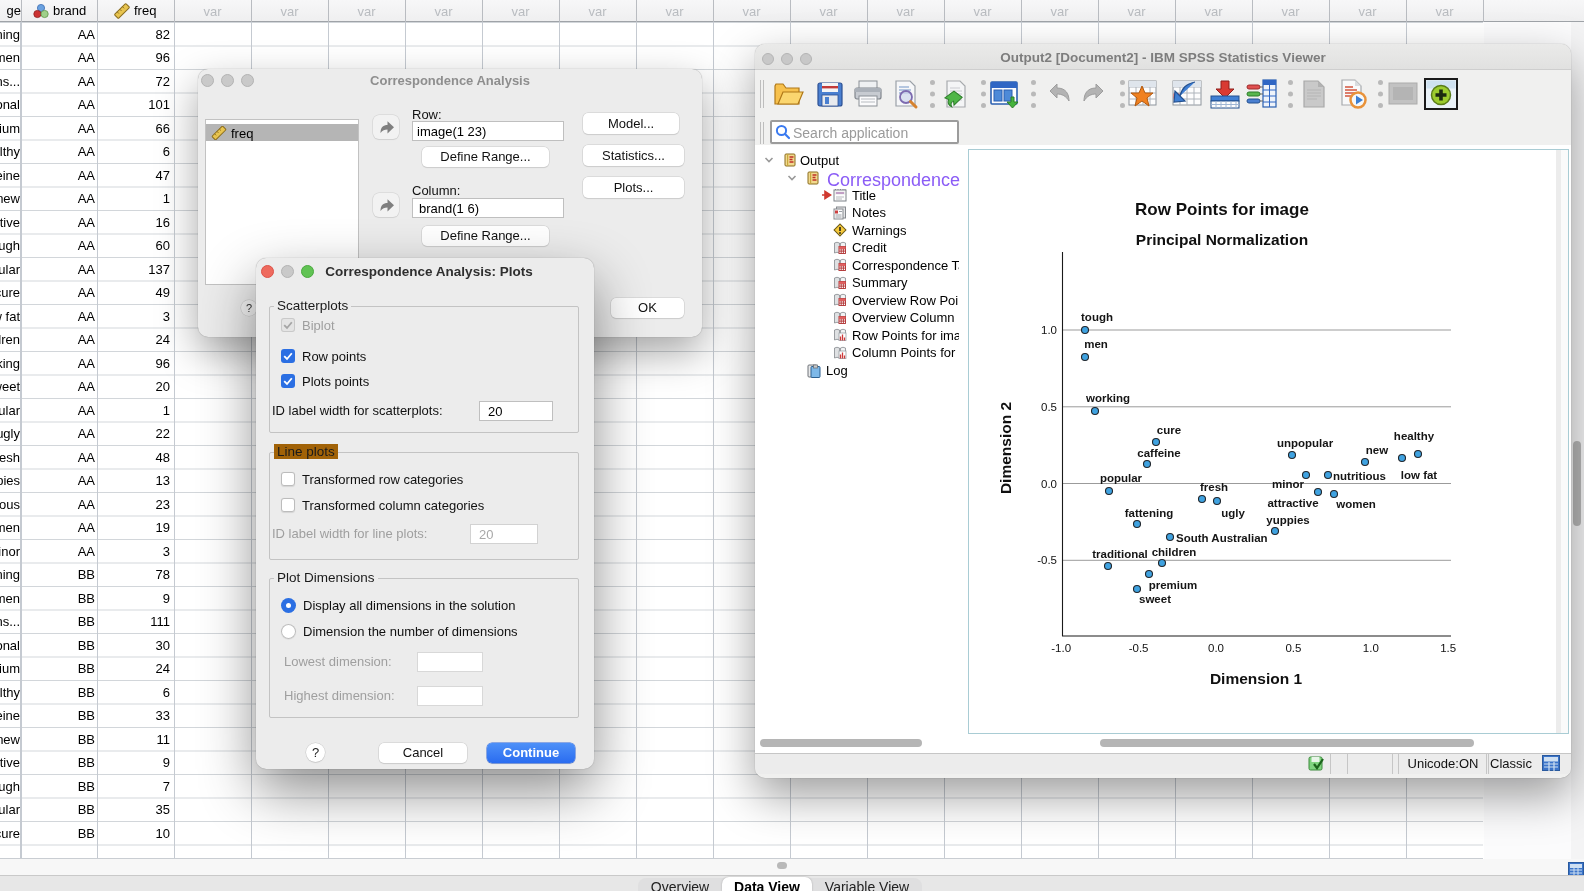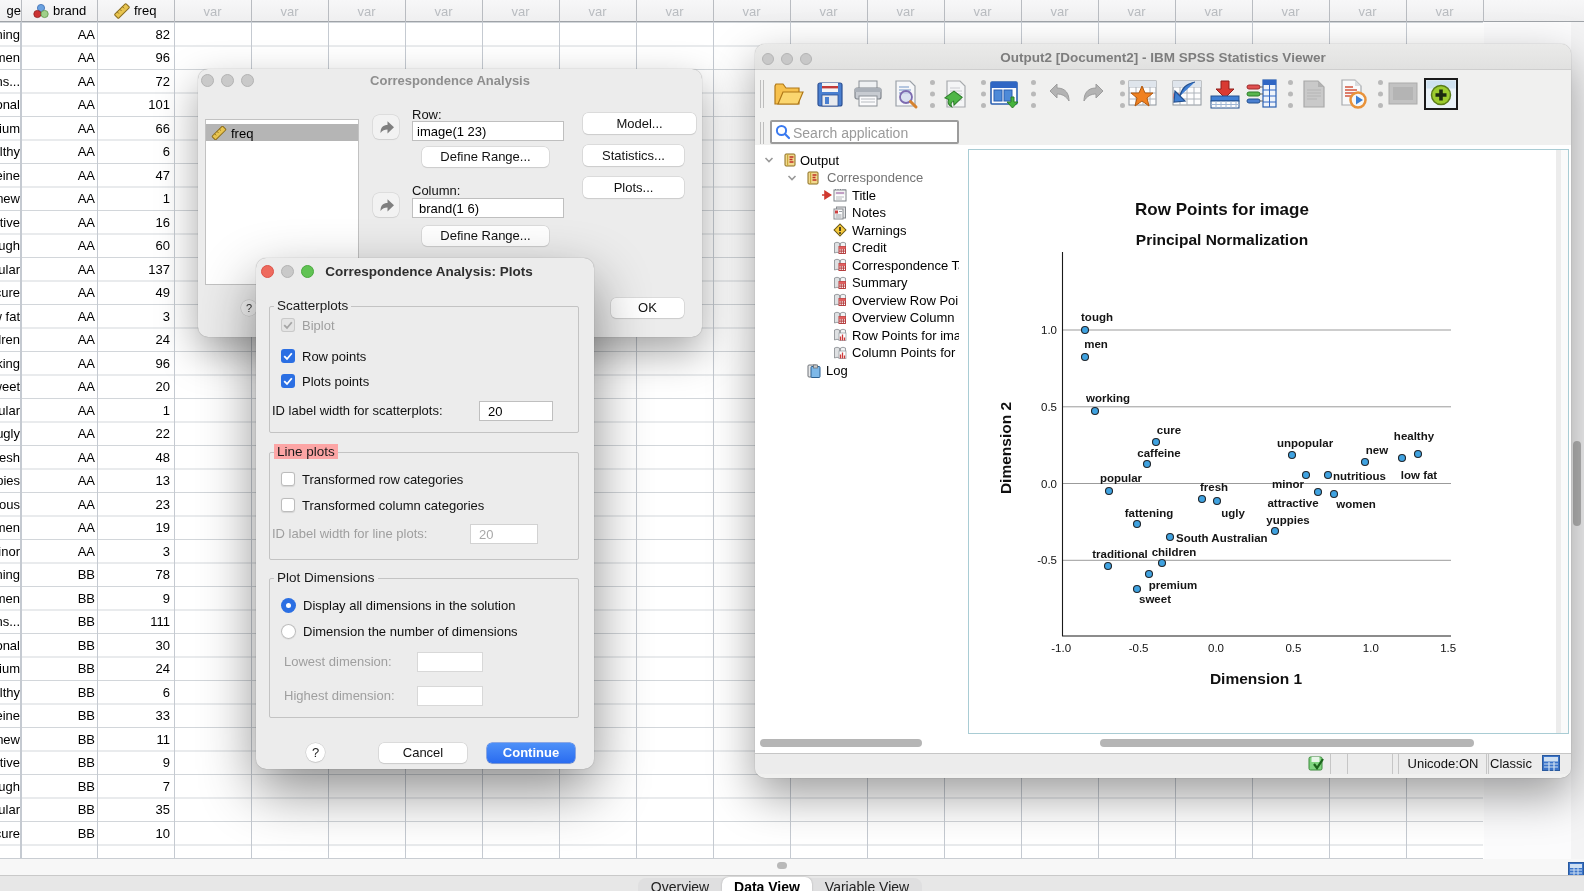--- a/index.html
+++ b/index.html
@@ -341,21 +341,21 @@
     </svg>
     <div class="abs" style="left:45px;top:108.5px;font-size:13px;color:#000;white-space:nowrap;max-width:164px;overflow:hidden">Output</div>
     <svg class="abs" style="left:32px;top:129.5px" width="10" height="8">
       <path d="M1.5 2 L5 5.5 L8.5 2" stroke="#9a9a9a" stroke-width="1.6" fill="none"></path>
     </svg>
     <svg class="abs" style="left:52px;top:126.5px" width="13" height="14">
       <rect x="1" y="1" width="10" height="12" rx="1" fill="#f2da8e" stroke="#8a6d1f"></rect>
       <rect x="3" y="1" width="1.2" height="12" fill="#c9a83f"></rect>
       <path d="M5.5 4h4M5.5 6.5h3M5.5 9h4" stroke="#c03028" stroke-width="1.4"></path>
     </svg>
-    <div class="abs" style="left:72px;top:126.0px;font-size:13px;color:#737373;white-space:nowrap;max-width:137px;overflow:hidden">Correspondence</div>
+    <div class="abs" style="left:72px;top:126.0px;font-size:18px;color:#8b5cf6;white-space:nowrap;max-width:137px;overflow:hidden">Correspondence</div>
     <svg class="abs" style="left:78px;top:144px" width="14" height="14">
       <rect x="1" y="2" width="12" height="11" fill="#fdfdfd" stroke="#7d8288"></rect>
       <path d="M2.5 2v-1M5 2v-1M7.5 2v-1M10 2v-1M12 2v-1" stroke="#7d8288"></path>
       <rect x="2" y="3.5" width="10" height="3" fill="#e9e9ea"></rect>
       <path d="M3 5h8" stroke="#9a55a0" stroke-width="1"></path>
       <path d="M3 9h8M3 11h6" stroke="#b6b9bd" stroke-width="1"></path>
     </svg>
     <div class="abs" style="left:97px;top:143.5px;font-size:13px;color:#000;white-space:nowrap;max-width:107px;overflow:hidden">Title</div>
     <svg class="abs" style="left:78px;top:161.5px" width="14" height="14">
       <rect x="3.5" y="1" width="9" height="11" fill="#e4e5e7" stroke="#85898e"></rect>
@@ -523,21 +523,21 @@
     <div class="abs" style="left:175px;top:124px;width:26px;height:24px;background:#f2f2f2;border-radius:6px;box-shadow:0 0 0 0.5px #cdcdcd,0 1px 1px rgba(0,0,0,.1)"></div>
     <svg class="abs" style="left:180px;top:128px" width="17" height="16">
       <path d="M2.5 14 C2.5 8 5.5 6 9.5 6 L9.5 2.2 L16 8.3 L9.5 14.4 L9.5 10.6 C6.5 10.6 4.5 11.2 2.5 14 Z" fill="#7f7f7f"></path>
     </svg>
     <div class="gl" style="left:214px;top:38px">Row:</div>
     <div class="fld" style="left:214px;top:52px;width:152px;height:20px;line-height:19px;padding-left:4px">image(1 23)</div>
     <div class="btn" style="left:224px;top:78px;width:127px;height:20px;line-height:20px">Define Range...</div>
     <div class="gl" style="left:214px;top:114px">Column:</div>
     <div class="fld" style="left:214px;top:129px;width:152px;height:20px;line-height:19px;padding-left:6px">brand(1 6)</div>
     <div class="btn" style="left:224px;top:157px;width:127px;height:20px;line-height:20px">Define Range...</div>
-    <div class="btn" style="left:385px;top:44px;width:113px;height:21px;line-height:21px">Model...</div>
+    <div class="btn" style="left:385px;top:44px;width:96px;height:21px;line-height:21px">Model...</div>
     <div class="btn" style="left:385px;top:76px;width:101px;height:21px;line-height:21px">Statistics...</div>
     <div class="btn" style="left:385px;top:108px;width:101px;height:21px;line-height:21px">Plots...</div>
     <div class="btn" style="left:413px;top:229px;width:73px;height:20px;line-height:20px">OK</div>
     <div class="abs" style="left:43px;top:231px;width:16px;height:16px;background:#f5f5f5;border-radius:50%;box-shadow:0 0 0 0.5px #c9c9c9;text-align:center;font-size:11px;line-height:16px;color:#333">?</div>
   </div>
 <div class="abs" style="left:256px;top:258px;width:338px;height:511px;background:#ececec;border-radius:10px;box-shadow:0 22px 55px rgba(0,0,0,.45),0 0 1px rgba(0,0,0,.4)">
     <div class="tl" style="left:5px;top:7px;width:13px;height:13px;background:#ee6a5e;border:0.5px solid #dd5147"></div>
     <div class="tl" style="left:25px;top:7px;width:13px;height:13px;background:#c9c9c9;border:0.5px solid #b3b3b3"></div>
     <div class="tl" style="left:45px;top:7px;width:13px;height:13px;background:#61c354;border:0.5px solid #4aa93e"></div>
     <div class="abs" style="left:0;top:6px;width:346px;text-align:center;font-size:13.5px;font-weight:bold;color:#2f2f2f">Correspondence Analysis: Plots</div>
@@ -554,21 +554,21 @@
     </svg>
     <div class="gl" style="left:46px;top:91px">Row points</div>
     <div class="abs" style="left:25px;top:116px;width:14px;height:14px;background:#2b6fe3;border-radius:3px"></div>
     <svg class="abs" style="left:25px;top:116px" width="14" height="14">
       <path d="M3.2 7.2 L6 10 L10.8 4.2" stroke="#fff" stroke-width="1.8" fill="none"></path>
     </svg>
     <div class="gl" style="left:46px;top:116px">Plots points</div>
     <div class="gl" style="left:16px;top:145px">ID label width for scatterplots:</div>
     <div class="fld" style="left:223px;top:143px;width:74px;height:20px;line-height:19px;padding-left:8px">20</div>
     <div class="abs" style="left:13px;top:194px;width:310px;height:108px;border:1px solid #c3c3c3;border-radius:2px"></div>
-    <div class="abs" style="left:18px;top:186px;padding:0 3px;background:#fca5a5;font-size:13.5px;color:#1a1a1a">Line plots</div>
+    <div class="abs" style="left:18px;top:186px;padding:0 3px;background:#a16207;font-size:13.5px;color:#1a1a1a">Line plots</div>
     <div class="abs" style="left:25px;top:214px;width:14px;height:14px;background:#fff;border-radius:3px;box-shadow:inset 0 0 0 1px #bcbcbc,0 0.5px 1px rgba(0,0,0,.1)"></div>
     <div class="gl" style="left:46px;top:214px">Transformed row categories</div>
     <div class="abs" style="left:25px;top:240px;width:14px;height:14px;background:#fff;border-radius:3px;box-shadow:inset 0 0 0 1px #bcbcbc,0 0.5px 1px rgba(0,0,0,.1)"></div>
     <div class="gl" style="left:46px;top:240px">Transformed column categories</div>
     <div class="gl" style="left:16px;top:268px;color:#9f9f9f">ID label width for line plots:</div>
     <div class="fld" style="left:214px;top:266px;width:68px;height:20px;line-height:19px;padding-left:8px;color:#a8a8a8;border-color:#d2d2d2">20</div>
     <div class="abs" style="left:13px;top:320px;width:310px;height:140px;border:1px solid #c3c3c3;border-radius:2px"></div>
     <div class="abs" style="left:18px;top:312px;padding:0 3px;background:#ececec;font-size:13.5px;color:#1a1a1a">Plot Dimensions</div>
     <div class="abs" style="left:25px;top:340px;width:15px;height:15px;background:#2b6fe3;border-radius:50%"></div>
     <div class="abs" style="left:30px;top:345px;width:5px;height:5px;background:#fff;border-radius:50%"></div>

